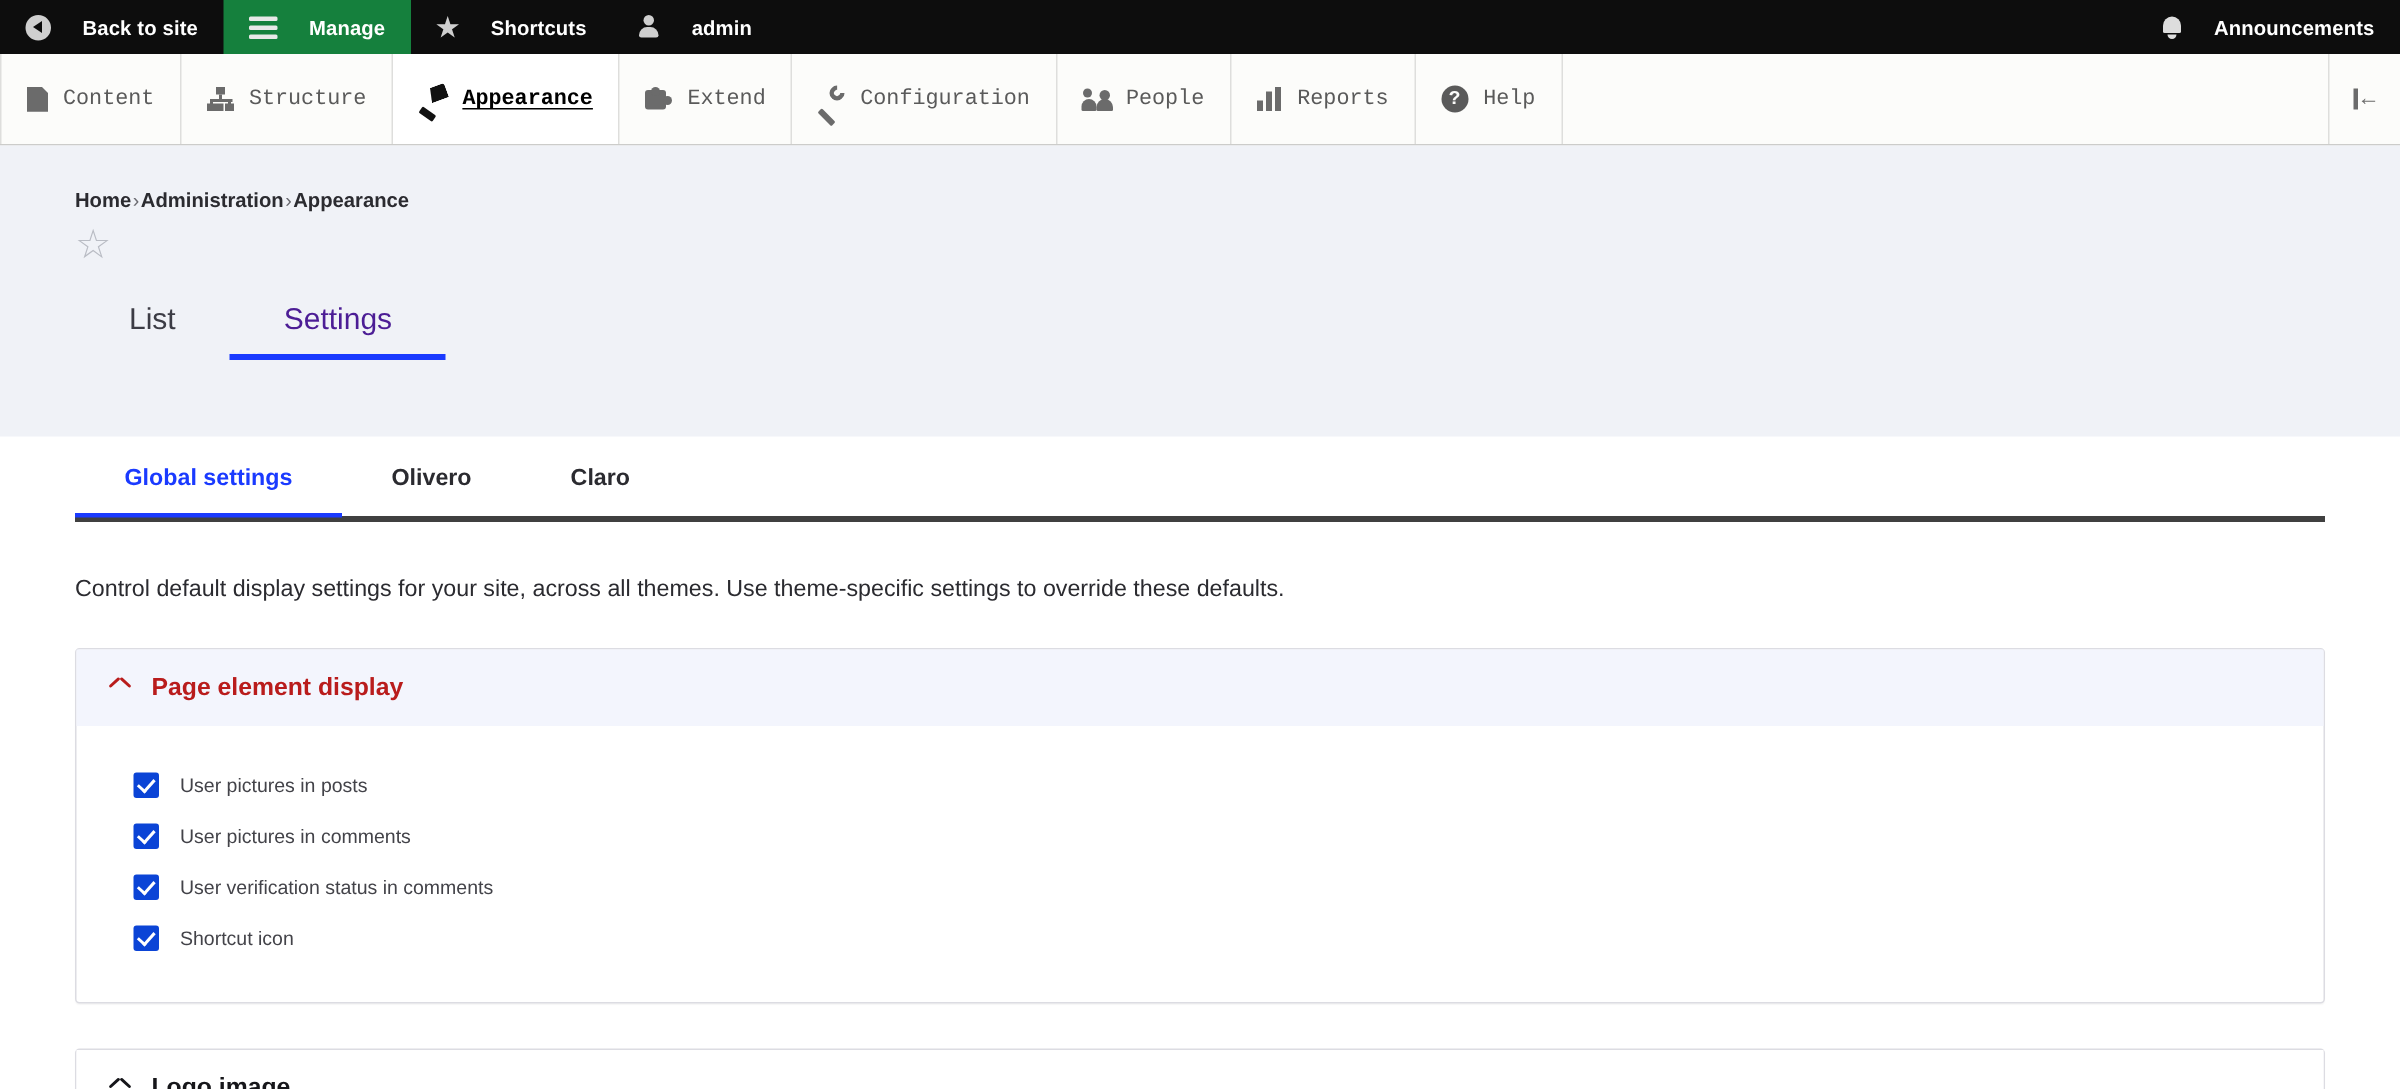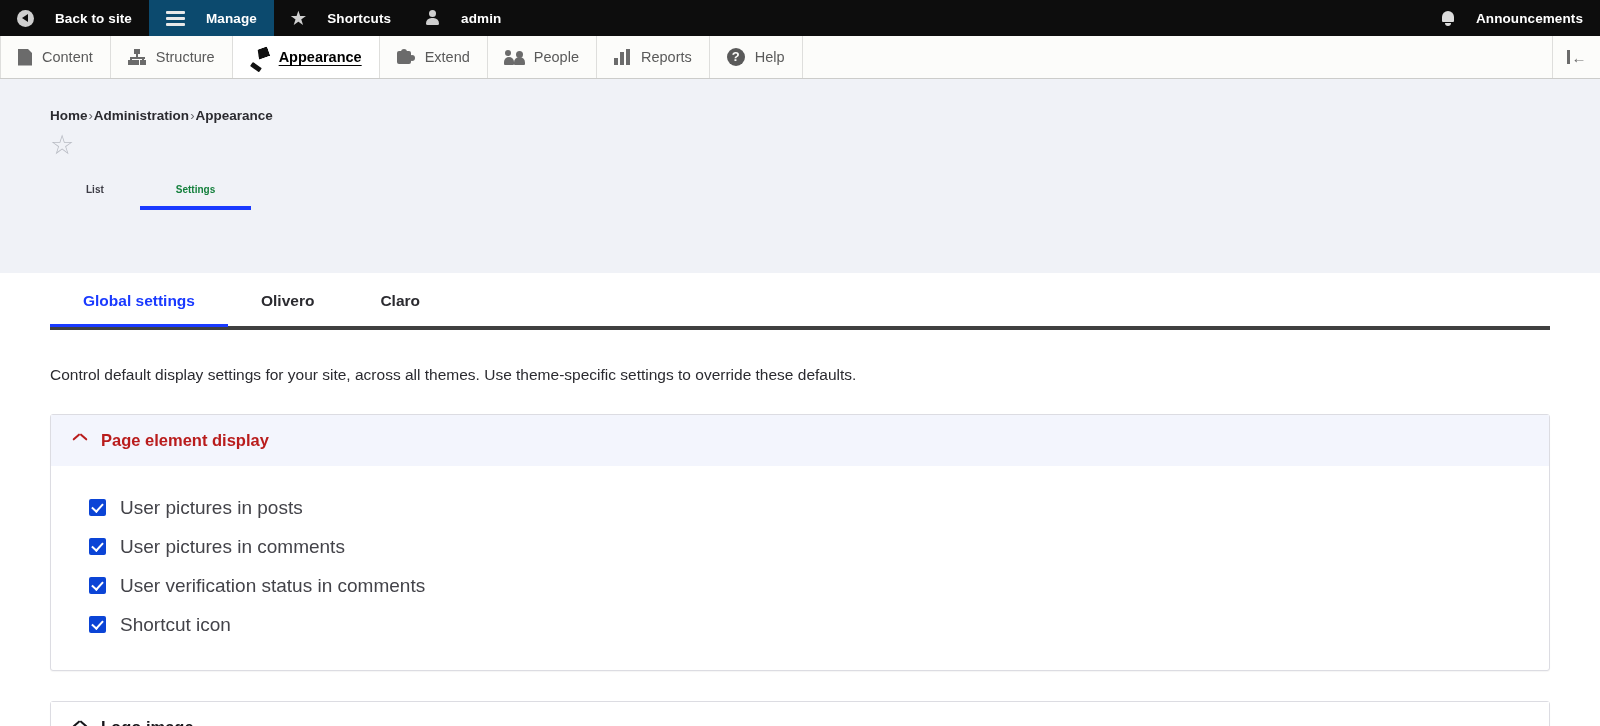--- a/index.html
+++ b/index.html
@@ -22,21 +22,21 @@
     display: flex;
     align-items: center;
     gap: 21px;
     padding: 0 17px;
     font-size: 13.5px;
     font-weight: bold;
     color: #ffffff;
     white-space: nowrap;
     letter-spacing: 0.1px;
   }
-  .admin-bar-item.active { background: #0c4a6e; }
+  .admin-bar-item.active { background: #15803d; }
   .admin-bar-spacer { flex: 1; }
 
   .icn-back {
     width: 17px; height: 17px; border-radius: 50%;
     background: #cfcfcf;
     display: flex; align-items: center; justify-content: center;
     flex: 0 0 auto;
   }
   .icn-back::after {
     content: ""; width: 0; height: 0;
@@ -64,25 +64,26 @@
     width: 12px; height: 11px; background: #dddddd;
     border-radius: 6px 6px 1px 1px;
   }
   .icn-bell::after {
     content: ""; position: absolute; bottom: 0px; left: 4px;
     width: 6px; height: 3px; background: #dddddd; border-radius: 0 0 3px 3px;
   }
 
   
   .menu-bar {
-    height: 43px;
+    height: 61px;
     background: #fcfcfa;
     border-bottom: 1px solid #ccccca;
     display: flex;
     align-items: stretch;
+    font-family: Liberation Mono, monospace;
   }
   .menu-item {
     display: flex;
     align-items: center;
     gap: 10px;
     padding: 0 17px;
     font-size: 14.5px;
     color: #5a5a5a;
     border-right: 1px solid #dededc;
     white-space: nowrap;
@@ -174,25 +175,25 @@
     display: flex; align-items: center; gap: 14px;
     margin-top: 9px;
   }
   .page-title {
     font-size: 39px; font-weight: bold; color: #0f0f12; letter-spacing: -0.4px;
   }
   .icn-star-outline { font-size: 27px; color: #b9bcc4; line-height: 1; }
 
   .primary-tabs { display: flex; margin-top: 19px; }
   .ptab {
-    font-size: 10px; font-weight: bold; color: #3c3c45;
+    font-size: 20px; font-weight: normal; color: #3c3c45;
     padding: 6px 36px 11px 36px;
     border-bottom: 4px solid transparent;
   }
-  .ptab.active { color: #15803d; border-bottom-color: #1a3aff; }
+  .ptab.active { color: #4c1d95; border-bottom-color: #1a3aff; }
 
   
   .content { background: #ffffff; padding: 0 50px; }
   .vtabs { display: flex; border-bottom: 4px solid #404040; }
   .vtab {
     font-size: 15.5px; font-weight: bold; color: #2b2b30;
     padding: 19px 33px 14px 33px;
     border-bottom: 3px solid transparent;
     margin-bottom: -1px;
   }
@@ -229,21 +230,21 @@
   .cbox {
     width: 17px; height: 17px; border-radius: 2px; flex: 0 0 auto;
     background: #0b44d6; position: relative;
   }
   .cbox::after {
     content: ""; position: absolute; left: 5.2px; top: 2.2px;
     width: 5px; height: 9px;
     border: solid #ffffff; border-width: 0 2.2px 2.2px 0;
     transform: rotate(42deg);
   }
-  .check-label { font-size: 19px; color: #434349; }
+  .check-label { font-size: 13px; color: #434349; }
 </style>
 </head>
 <body>
 
 <div class="admin-bar">
   <div class="admin-bar-item">
     <span class="icn-back"></span>
     <span>Back to site</span>
   </div>
   <div class="admin-bar-item active">
@@ -294,20 +295,27 @@
     </span>
     <span class="menu-label">Appearance</span>
   </div>
   <div class="menu-item">
     <span class="icn-puzzle mi">
       <span class="body"></span>
         <span class="knobT"></span>
         <span class="knobR"></span>
     </span>
     <span class="menu-label">Extend</span>
+  </div>
+  <div class="menu-item">
+    <span class="icn-wrench mi">
+      <span class="hd"></span>
+        <span class="hn"></span>
+    </span>
+    <span class="menu-label">Configuration</span>
   </div>
   <div class="menu-item">
     <span class="icn-people mi">
       <span class="headA"></span>
         <span class="bodyA"></span>
       <span class="headB"></span>
         <span class="bodyB"></span>
     </span>
     <span class="menu-label">People</span>
   </div>

